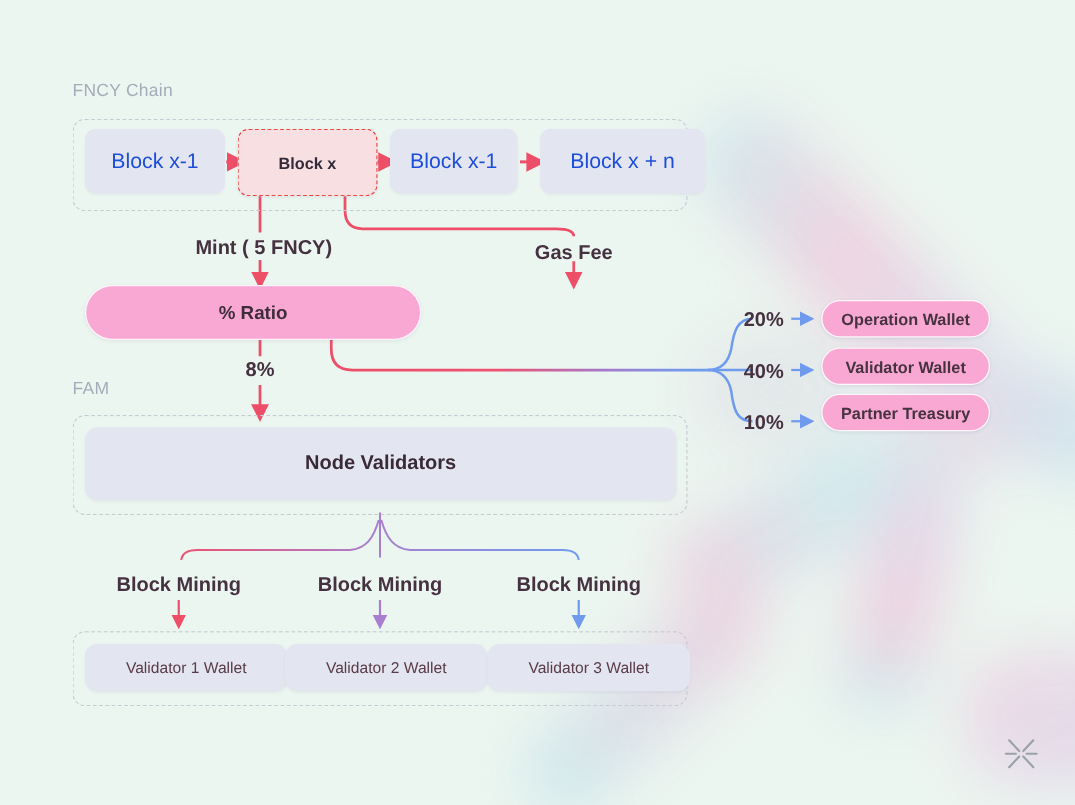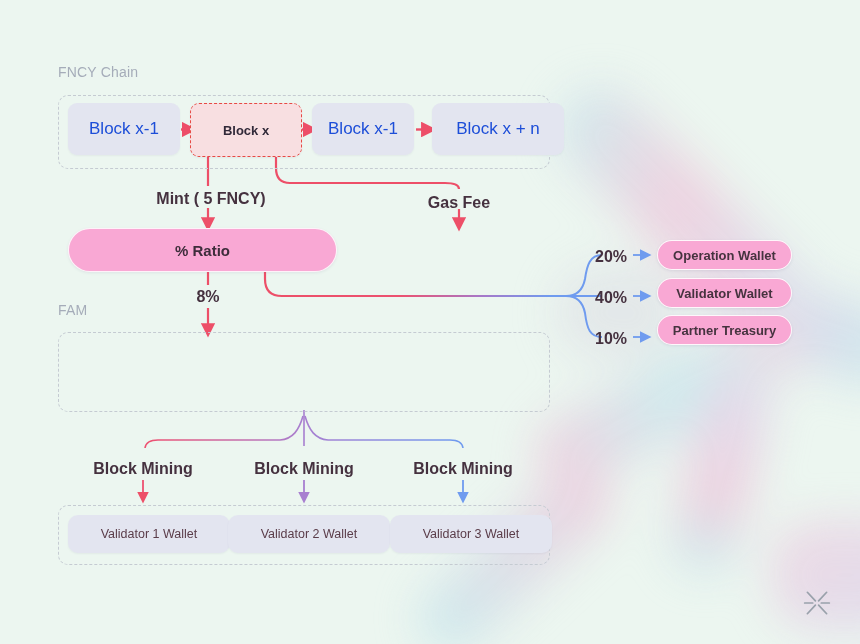--- a/index.html
+++ b/index.html
@@ -178,20 +178,21 @@
 
   <div class="clabel" style="left:211px;top:190px">Mint ( 5 FNCY)</div>
   <div class="clabel" style="left:459px;top:194px">Gas Fee</div>
 
   <div class="pill big" style="left:68px;top:228px;width:267px;height:42px">% Ratio</div>
 
   <div class="section-title" style="left:58px;top:302px">FAM</div>
   <div class="clabel" style="left:208px;top:288px">8%</div>
 
   <div class="dashed-box" style="left:58px;top:332px;width:490px;height:78px"></div>
+  <div class="node-box" style="left:68px;top:342px;width:473px;height:58px">Node Validators</div>
 
   <div class="clabel" style="left:611px;top:248px">20%</div>
   <div class="clabel" style="left:611px;top:289px">40%</div>
   <div class="clabel" style="left:611px;top:330px">10%</div>
 
   <div class="wallet-pill" style="left:657px;top:240px">Operation Wallet</div>
   <div class="wallet-pill" style="left:657px;top:278px">Validator Wallet</div>
   <div class="wallet-pill" style="left:657px;top:315px">Partner Treasury</div>
 
   <div class="clabel" style="left:143px;top:460px">Block Mining</div>

